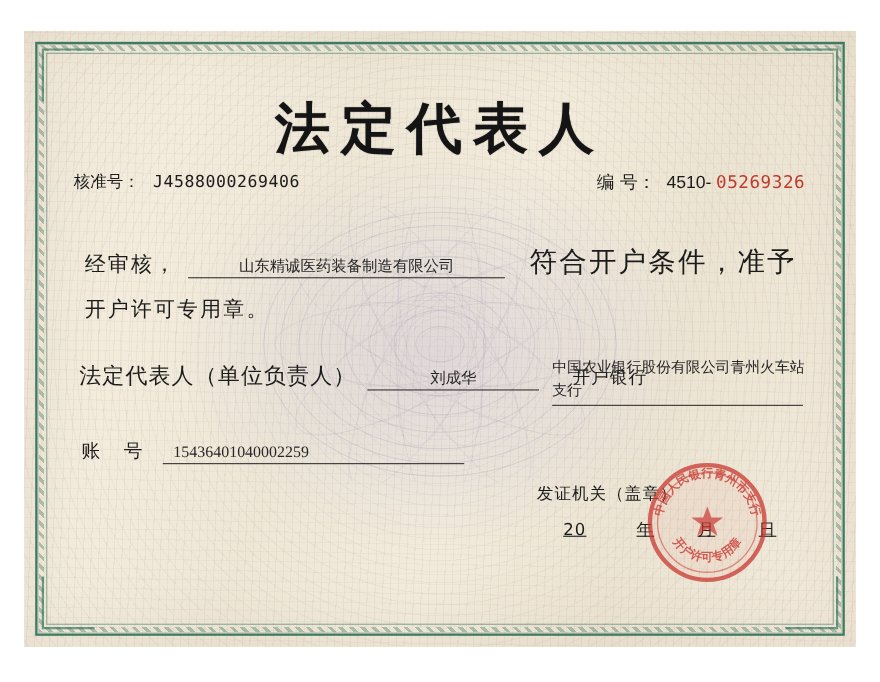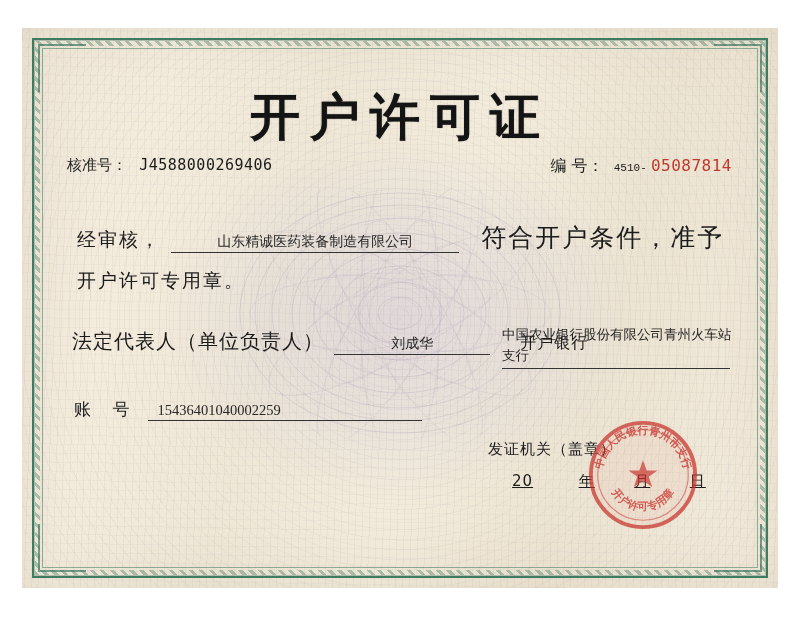--- a/index.html
+++ b/index.html
@@ -141,21 +141,21 @@
   #approval-label { font-family: "DejaVu Sans", sans-serif; font-size: 15px; }
   #approval-value {
     font-family: "DejaVu Sans Mono", monospace;
     font-size: 15px;
     letter-spacing: 0.5px;
     margin-left: 8px;
   }
 
   #number-row { right: 46px; top: 128px; text-align: right; }
   #number-label { font-family: "DejaVu Sans", sans-serif; font-size: 16px; }
-  #number-prefix { font-family: Liberation Mono, monospace; font-size: 11px; margin-left: 6px; }
+  #number-prefix { font-family: Liberation Sans, sans-serif; font-size: 16px; margin-left: 6px; }
   #number-serial {
     font-family: "DejaVu Sans Mono", monospace;
     font-size: 16px;
     color: #c0392b;
     letter-spacing: 0.5px;
   }
 
   
   #body-line1 { left: 55px; top: 188px; width: 660px; }
   #body-line1 .lead {
@@ -306,31 +306,31 @@
   <div class="frame-outer"></div>
   <div class="frame-band"></div>
   <div class="frame-inner"></div>
   <div class="corner tl"></div>
   <div class="corner tr"></div>
   <div class="corner bl"></div>
   <div class="corner br"></div>
 
   <div id="content">
 
-    <div id="doc-title">开户许可证</div>
+    <div id="doc-title">法定代表人</div>
 
     <div class="row" id="approval-row">
       <span id="approval-label">核准号：</span>
       <span id="approval-value">J4588000269406</span>
     </div>
 
     <div class="row" id="number-row">
       <span id="number-label">编 号：</span>
       <span id="number-prefix">4510-</span>
-      <span id="number-serial">05087814</span>
+      <span id="number-serial">05269326</span>
     </div>
 
     <div class="row" id="body-line1">
       <span class="lead">经审核，</span>
       <span class="fill-blank" id="company-blank">山东精诚医药装备制造有限公司</span>
       <span class="tail">符合开户条件，准予</span>
     </div>
 
     <div class="row" id="body-line2">开户许可专用章。</div>
 

